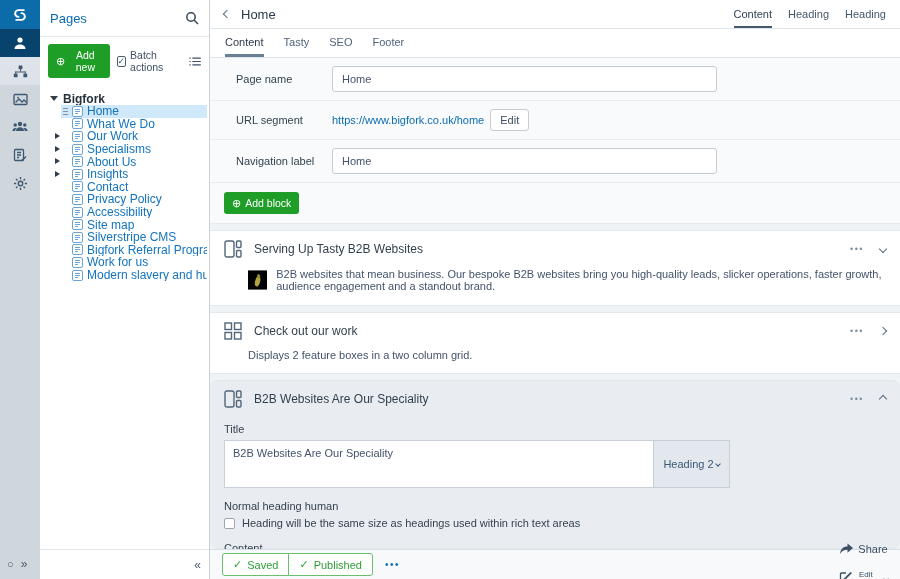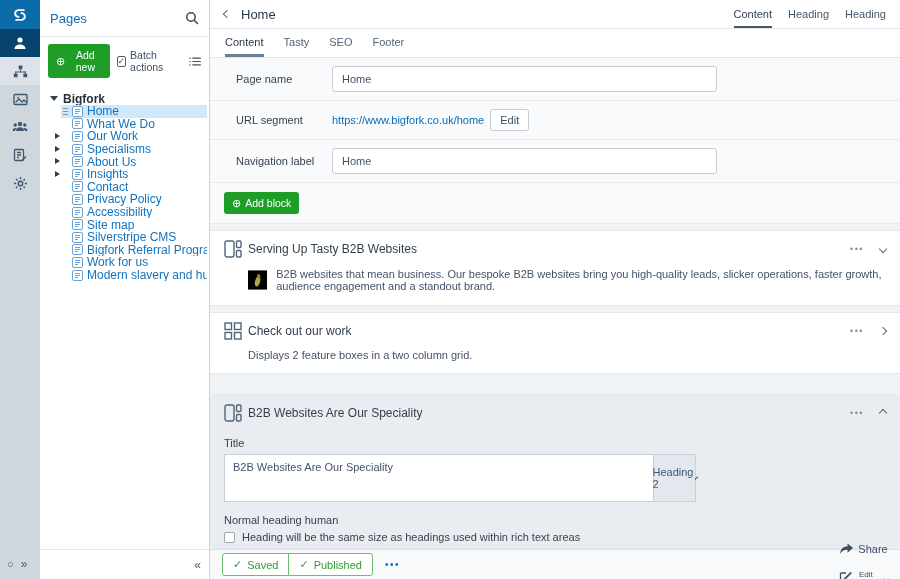--- a/index.html
+++ b/index.html
@@ -58,33 +58,33 @@
   .content{flex:1;overflow:hidden;background:#f0f3f5;display:flex;flex-direction:column;}
   .frow{display:flex;align-items:center;background:#f8fafb;border-bottom:1px solid #e7ebee;padding:8px 14px;flex-shrink:0;}
   .frow label{width:108px;font-size:11px;color:#35424f;flex-shrink:0;padding-left:12px;}
   .tinput{width:385px;height:26px;border:1px solid #c6ccd2;border-radius:3px;background:#fff;font-size:11px;color:#43536b;padding:0 9px;}
   .urlwrap{display:flex;align-items:center;gap:6px;}
   .urllink{font-size:11px;color:#0b6db6;text-decoration:none;cursor:pointer;}
   .btn-edit{font-size:11px;color:#3c4f63;background:#fff;border:1px solid #c6ccd2;border-radius:3px;padding:4px 9px;cursor:pointer;}
   .addblock-row{background:#f8fafb;border-bottom:1px solid #e7ebee;padding:9px 14px;flex-shrink:0;}
 
   .card{background:#fff;border-top:1px solid #e2e8ec;border-bottom:1px solid #e2e8ec;margin-top:6px;flex-shrink:0;}
-  .card-head{display:flex;align-items:center;padding:9px 14px 7px 14px;gap:6px;}
+  .card-head{display:flex;align-items:center;padding:9px 14px 7px 14px;gap:12px;}
   .card-title{font-size:12px;color:#323f4c;}
   .head-right{margin-left:auto;display:flex;align-items:center;gap:16px;}
   .dots{font-size:9px;letter-spacing:1.5px;color:#7d8ea0;cursor:pointer;}
   .card-desc{padding:2px 14px 12px 38px;font-size:11px;color:#43536b;display:flex;align-items:center;gap:9px;}
   .blkico{color:#52657a;flex-shrink:0;}
 
-  .b3{background:#e9edf1;border-top:1px solid #dfe5ea;margin-top:20px;flex:1;min-height:0;border-radius:8px;}
+  .b3{background:#e9edf1;border-top:1px solid #dfe5ea;margin-top:6px;flex:1;min-height:0;border-radius:8px;}
   .b3-body{padding:2px 14px 0 14px;}
   .flabel{font-size:11px;color:#35424f;margin:6px 0 5px 0;display:block;}
   .title-wrap{display:flex;}
   .title-ta{width:430px;height:48px;border:1px solid #c8cfd6;background:#fff;font-size:11px;color:#43536b;padding:6px 8px;resize:none;border-radius:0;}
-  .hsel{width:42px;border:1px solid #c8cfd6;border-left:none;background:#e2e8ed;display:flex;align-items:center;justify-content:center;gap:2px;font-size:11px;color:#3c5875;cursor:pointer;}
+  .hsel{width:76px;border:1px solid #c8cfd6;border-left:none;background:#e2e8ed;display:flex;align-items:center;justify-content:center;gap:2px;font-size:11px;color:#3c5875;cursor:pointer;}
   .hsel .chev{width:4px;height:4px;border-color:#3c5875;}
   .chkrow{display:flex;align-items:center;gap:7px;margin-top:2px;}
   .chkbox{width:11px;height:11px;border:1px solid #9aa7b3;border-radius:2px;background:#fff;cursor:pointer;flex-shrink:0;}
   .chktext{font-size:11px;color:#35424f;text-align:right;}
 
   .actionbar{height:30px;background:#f7f9fa;border-top:1px solid #d9e0e5;display:flex;align-items:center;padding:0 12px;gap:12px;flex-shrink:0;}
   .stgroup{display:flex;}
   .btn-status{display:inline-flex;align-items:center;gap:5px;font-size:11px;color:#2f9d36;background:#fff;border:1px solid #6abf6e;padding:4px 10px;cursor:pointer;}
   .btn-status:first-child{border-radius:3px 0 0 3px;}
   .btn-status:last-child{border-radius:0 3px 3px 0;margin-left:-1px;}

